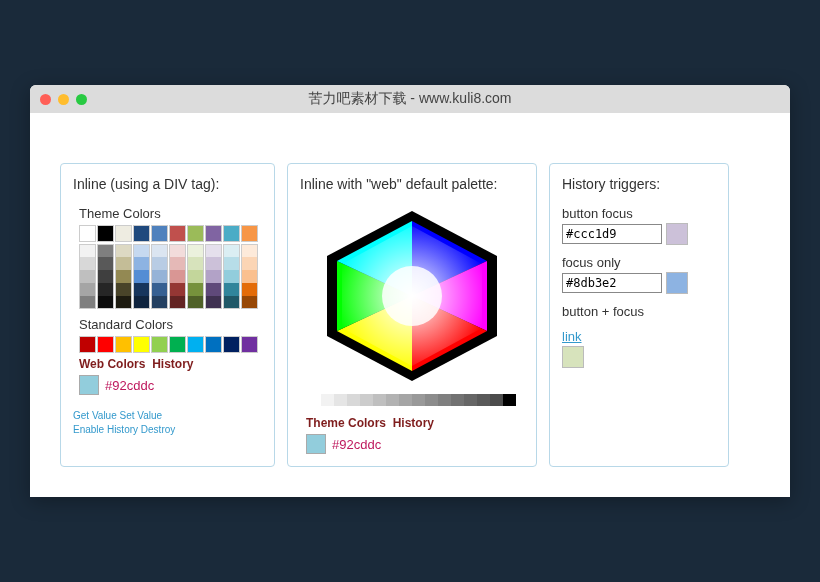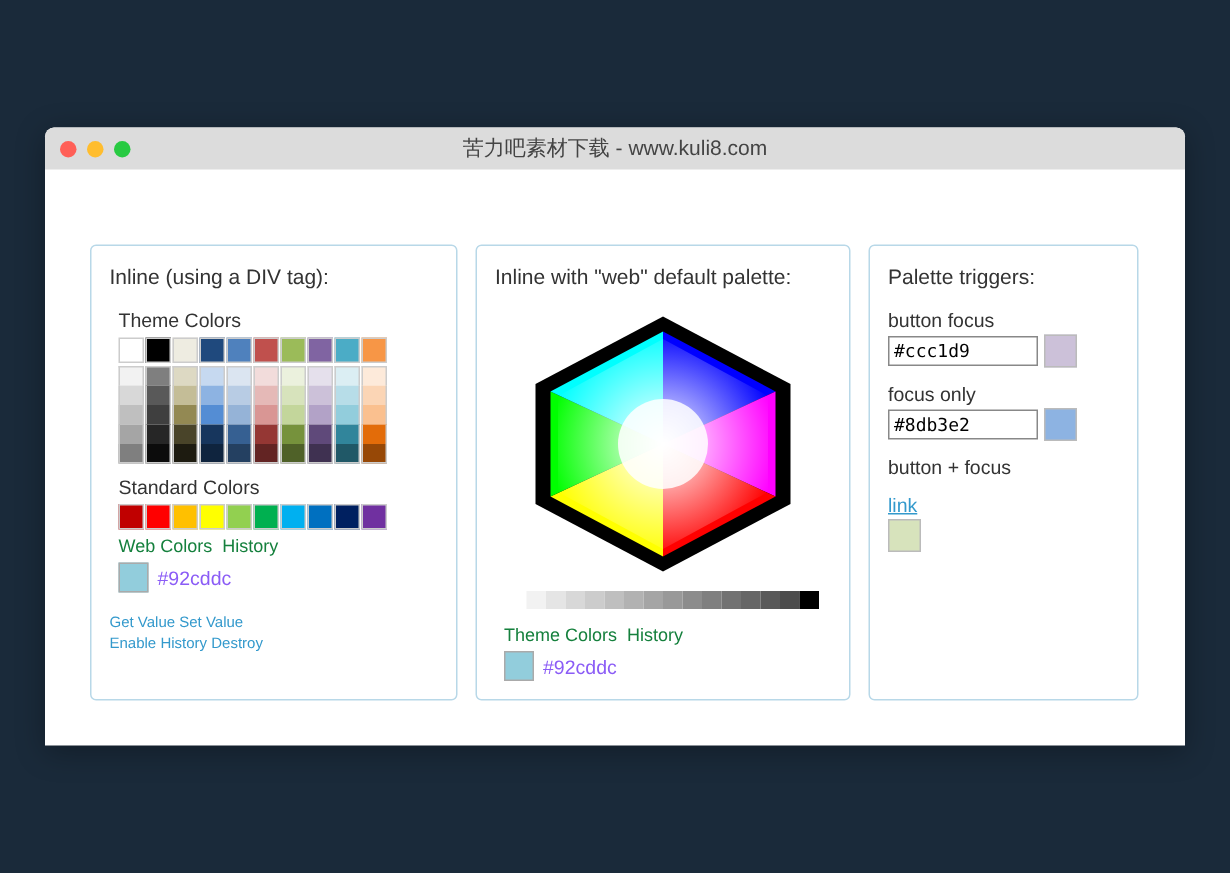--- a/index.html
+++ b/index.html
@@ -7,35 +7,35 @@
   .window { width: 760px; background: #fff; border-radius: 6px 6px 0 0; box-shadow: 0 4px 20px rgba(0,0,0,0.3); }
   .titlebar { height: 28px; background: #dcdcdc; border-radius: 6px 6px 0 0; display: flex; align-items: center; position: relative; }
   .lights { display: flex; gap: 7px; padding-left: 10px; }
   .light { width: 11px; height: 11px; border-radius: 50%; }
   .l-red { background: #ff5f57; }
   .l-yel { background: #ffbd2e; }
   .l-grn { background: #28ca42; }
   .title { position: absolute; left: 0; right: 0; text-align: center; font-size: 14px; color: #444; pointer-events: none; }
   .content { padding: 50px 30px 30px 30px; display: flex; gap: 12px; }
   .panel { border: 1px solid #b8d8e8; border-radius: 4px; padding: 12px; }
-  .p1 { width: 245px; }
+  .p1 { width: 215px; }
   .p2 { width: 250px; }
   .p3 { width: 180px; }
   .panel-title { font-size: 14px; color: #333; margin-bottom: 14px; }
   .subhead { font-size: 13px; color: #333; margin: 4px 0 4px 0; padding-left: 6px; }
   .swatch-row { display: flex; gap: 1px; padding-left: 6px; }
   .swatch { width: 17px; height: 17px; border: 1px solid #ccc; }
   .shade-row { display: flex; gap: 1px; padding-left: 6px; margin-top: 2px; }
   .shade-col { display: flex; flex-direction: column; gap: 0; }
   .shade { width: 17px; height: 13px; border-left: 1px solid #ccc; border-right: 1px solid #ccc; }
   .links { font-size: 12px; color: #3399cc; padding-left: 6px; margin-top: 4px; }
-  .links a { color: #15803d; text-decoration: none; cursor: pointer; }
+  .links a { color: #7f1d1d; text-decoration: none; cursor: pointer; font-weight: bold; }
   .sel-row { display: flex; align-items: center; gap: 6px; padding-left: 6px; margin-top: 4px; }
   .sel-swatch { width: 20px; height: 20px; border: 1px solid #aaa; }
-  .sel-text { font-size: 13px; color: #8b5cf6; }
+  .sel-text { font-size: 13px; color: #be185d; }
   .action-links { color: #3399cc; font-size: 10px; margin-top: 14px; padding-left: 0; line-height: 1.4; }
   .action-links a { color: #3399cc; text-decoration: none; cursor: pointer; }
   .hex-wrap { display: flex; justify-content: center; margin: 10px 0 6px 0; }
   .gray-strip { display: flex; justify-content: center; margin-top: 8px; }
   .gray-cell { width: 13px; height: 12px; }
   .trig-group { margin-bottom: 10px; }
   .trig-label { font-size: 13px; color: #333; margin-bottom: 2px; }
   .trig-label.link { color: #3399cc; text-decoration: underline; cursor: pointer; }
   .trig-row { display: flex; align-items: center; gap: 4px; }
   .trig-input { width: 100px; height: 20px; border: 1px solid #888; font-family: monospace; font-size: 12px; padding: 0 3px; }
@@ -220,21 +220,21 @@
         <a>Theme Colors</a>
         &nbsp;<a>History</a>
       </div>
       <div class="sel-row">
         <div class="sel-swatch" id="p2-sel-swatch" style="background: rgb(146, 205, 220);"></div>
         <div class="sel-text">#92cddc</div>
       </div>
     </div>
 
     <div class="panel p3">
-      <div class="panel-title">Palette triggers:</div>
+      <div class="panel-title">History triggers:</div>
       <div id="trigger-list">
           <div class="trig-group">
             <div class="trig-label">button focus</div>
             <div class="trig-row">
               <input class="trig-input" value="#ccc1d9" style="">
               <div class="trig-swatch" style="background: rgb(204, 193, 217);"></div>
             </div>
           </div>
           <div class="trig-group">
             <div class="trig-label">focus only</div>

